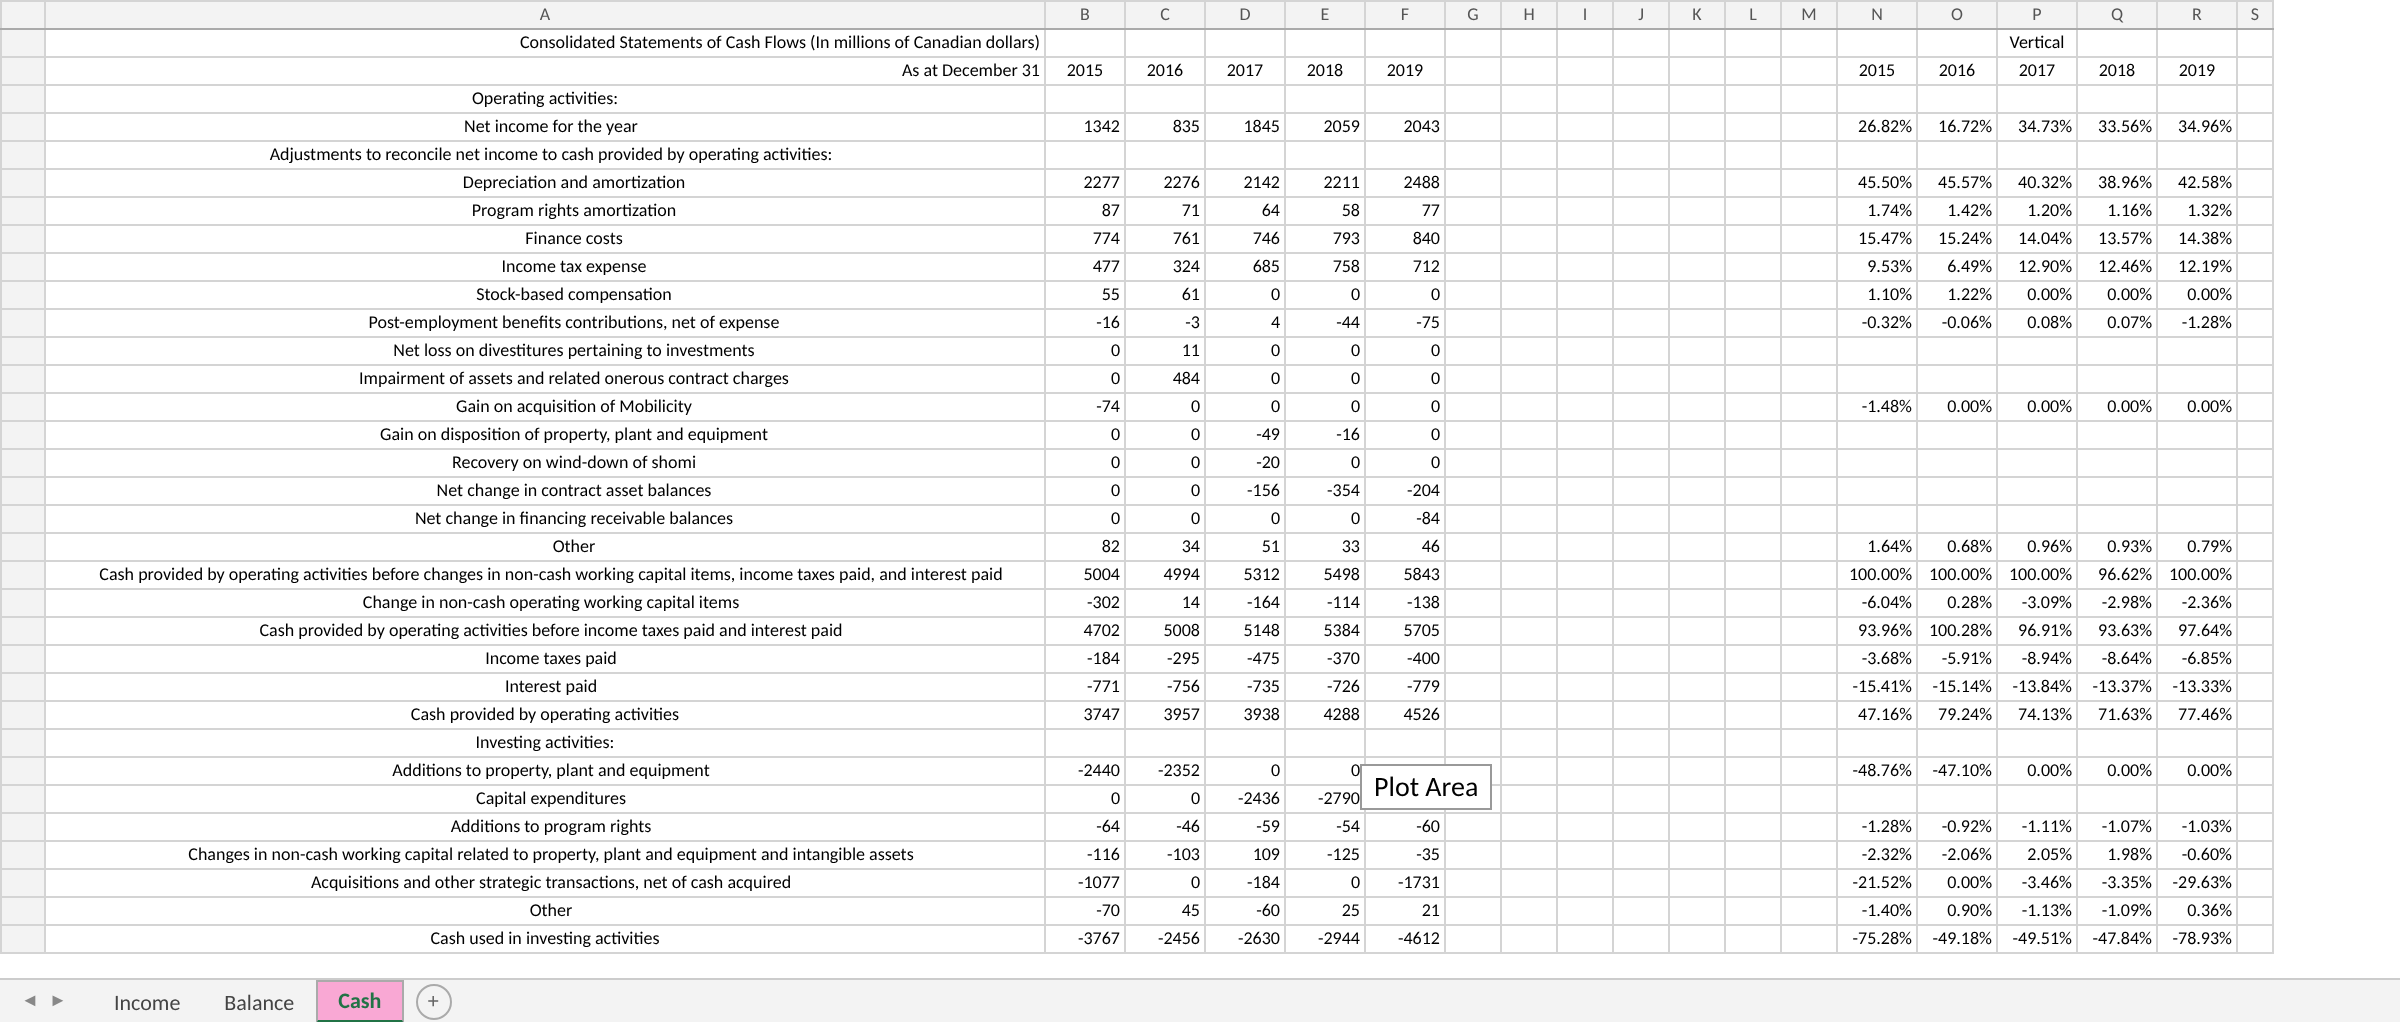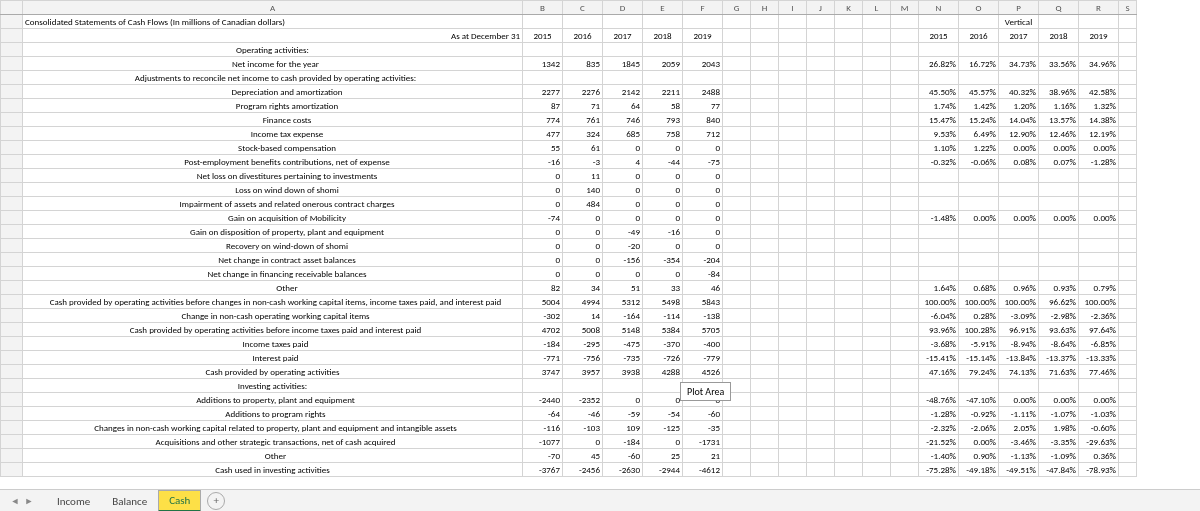--- a/index.html
+++ b/index.html
@@ -8,25 +8,25 @@
   table { border-collapse: collapse; table-layout: fixed; }
   th, td { border: 1px solid #d4d4d4; height: 14px; font-size: 9px; padding: 0 2px; overflow: hidden; white-space: nowrap; text-overflow: clip; }
   th { background: #f3f3f3; font-weight: normal; text-align: center; color: #555; }
   .colhdr th { border-bottom: 1px solid #aaa; }
   .rowhdr { background: #f3f3f3; text-align: center; color: #555; width: 22px; min-width:22px; }
   td { text-align: right; }
   td.l { text-align: center; }
   td.c { text-align: center; }
   .indent1 { padding-left: 8px; }
   .indent2 { padding-left: 31px; }
-  .plot-area { position: absolute; left: 680px; top: 382px; border: 1px solid #999; background: #fff; padding: 2px 6px; font-size: 10px; }
+  .plot-area { position: absolute; left: 680px; top: 382px; border: 1px solid #999; background: #fff; padding: 2px 6px; font-size: 14px; }
   .sheet-tabs { position: absolute; bottom: 0; left: 0; right: 0; height: 22px; background: #f3f3f3; border-top: 1px solid #ccc; display: flex; align-items: center; padding-left: 8px; gap: 0; }
   .nav-arrow { width: 14px; height: 14px; display:flex; align-items:center; justify-content:center; color:#888; font-size:9px; }
   .tab { padding: 3px 10px; border: 1px solid transparent; border-bottom: none; font-size: 11px; color: #444; background: #f3f3f3; cursor: default; }
-  .tab.active { background: #fde047; border-color: #aaa; border-bottom: 2px solid #217346; font-weight: normal; color: #217346; }
+  .tab.active { background: #f9a8d4; border-color: #aaa; border-bottom: 2px solid #217346; font-weight: bold; color: #217346; }
   .add-sheet { width: 18px; height: 18px; border: 1px solid #aaa; border-radius: 50%; display:flex; align-items:center; justify-content:center; margin-left: 6px; color:#666; font-size:11px; }
   .spacer-col { width: 28px; min-width:28px; }
 </style>
 </head>
 <body>
 
 <div class="grid">
 <table>
   <colgroup>
     <col style="width:8px">
@@ -68,21 +68,21 @@
     <th>M</th>
     <th>N</th>
     <th>O</th>
     <th>P</th>
     <th>Q</th>
     <th>R</th>
     <th>S</th>
   </tr>
   <tr>
     <th class="rowhdr"></th>
-    <td class="l c" style="text-align:left">Consolidated Statements of Cash Flows (In millions of Canadian dollars)</td>
+    <td class="l c" style="text-align:right">Consolidated Statements of Cash Flows (In millions of Canadian dollars)</td>
     <td></td>
           <td></td>
           <td></td>
           <td></td>
           <td></td>
           <td></td>
           <td></td>
           <td></td>
           <td></td>
           <td></td>
@@ -334,42 +334,20 @@
           <td></td>
           <td></td>
           <td></td>
           <td></td>
           <td></td>
           <td></td>
           <td></td>
         </tr>
         <tr>
           <th class="rowhdr"></th>
-          <td class="l indent2">Loss on wind down of shomi</td>
-          <td>0</td>
-          <td>140</td>
-          <td>0</td>
-          <td>0</td>
-          <td>0</td>
-          <td></td>
-          <td></td>
-          <td></td>
-          <td></td>
-          <td></td>
-          <td></td>
-          <td></td>
-          <td></td>
-          <td></td>
-          <td></td>
-          <td></td>
-          <td></td>
-          <td></td>
-        </tr>
-        <tr>
-          <th class="rowhdr"></th>
           <td class="l indent2">Impairment of assets and related onerous contract charges</td>
           <td>0</td>
           <td>484</td>
           <td>0</td>
           <td>0</td>
           <td>0</td>
           <td></td>
           <td></td>
           <td></td>
           <td></td>
@@ -682,20 +660,42 @@
           <td></td>
           <td></td>
           <td></td>
           <td></td>
           <td></td>
           <td>-48.76%</td>
           <td>-47.10%</td>
           <td>0.00%</td>
           <td>0.00%</td>
           <td>0.00%</td>
+          <td></td>
+        </tr>
+        <tr>
+          <th class="rowhdr"></th>
+          <td class="l indent1">Capital expenditures</td>
+          <td>0</td>
+          <td>0</td>
+          <td>-2436</td>
+          <td>-2790</td>
+          <td>-2807</td>
+          <td></td>
+          <td></td>
+          <td></td>
+          <td></td>
+          <td></td>
+          <td></td>
+          <td></td>
+          <td></td>
+          <td></td>
+          <td></td>
+          <td></td>
+          <td></td>
           <td></td>
         </tr>
         <tr>
           <th class="rowhdr"></th>
           <td class="l indent1">Additions to program rights</td>
           <td>-64</td>
           <td>-46</td>
           <td>-59</td>
           <td>-54</td>
           <td>-60</td>

